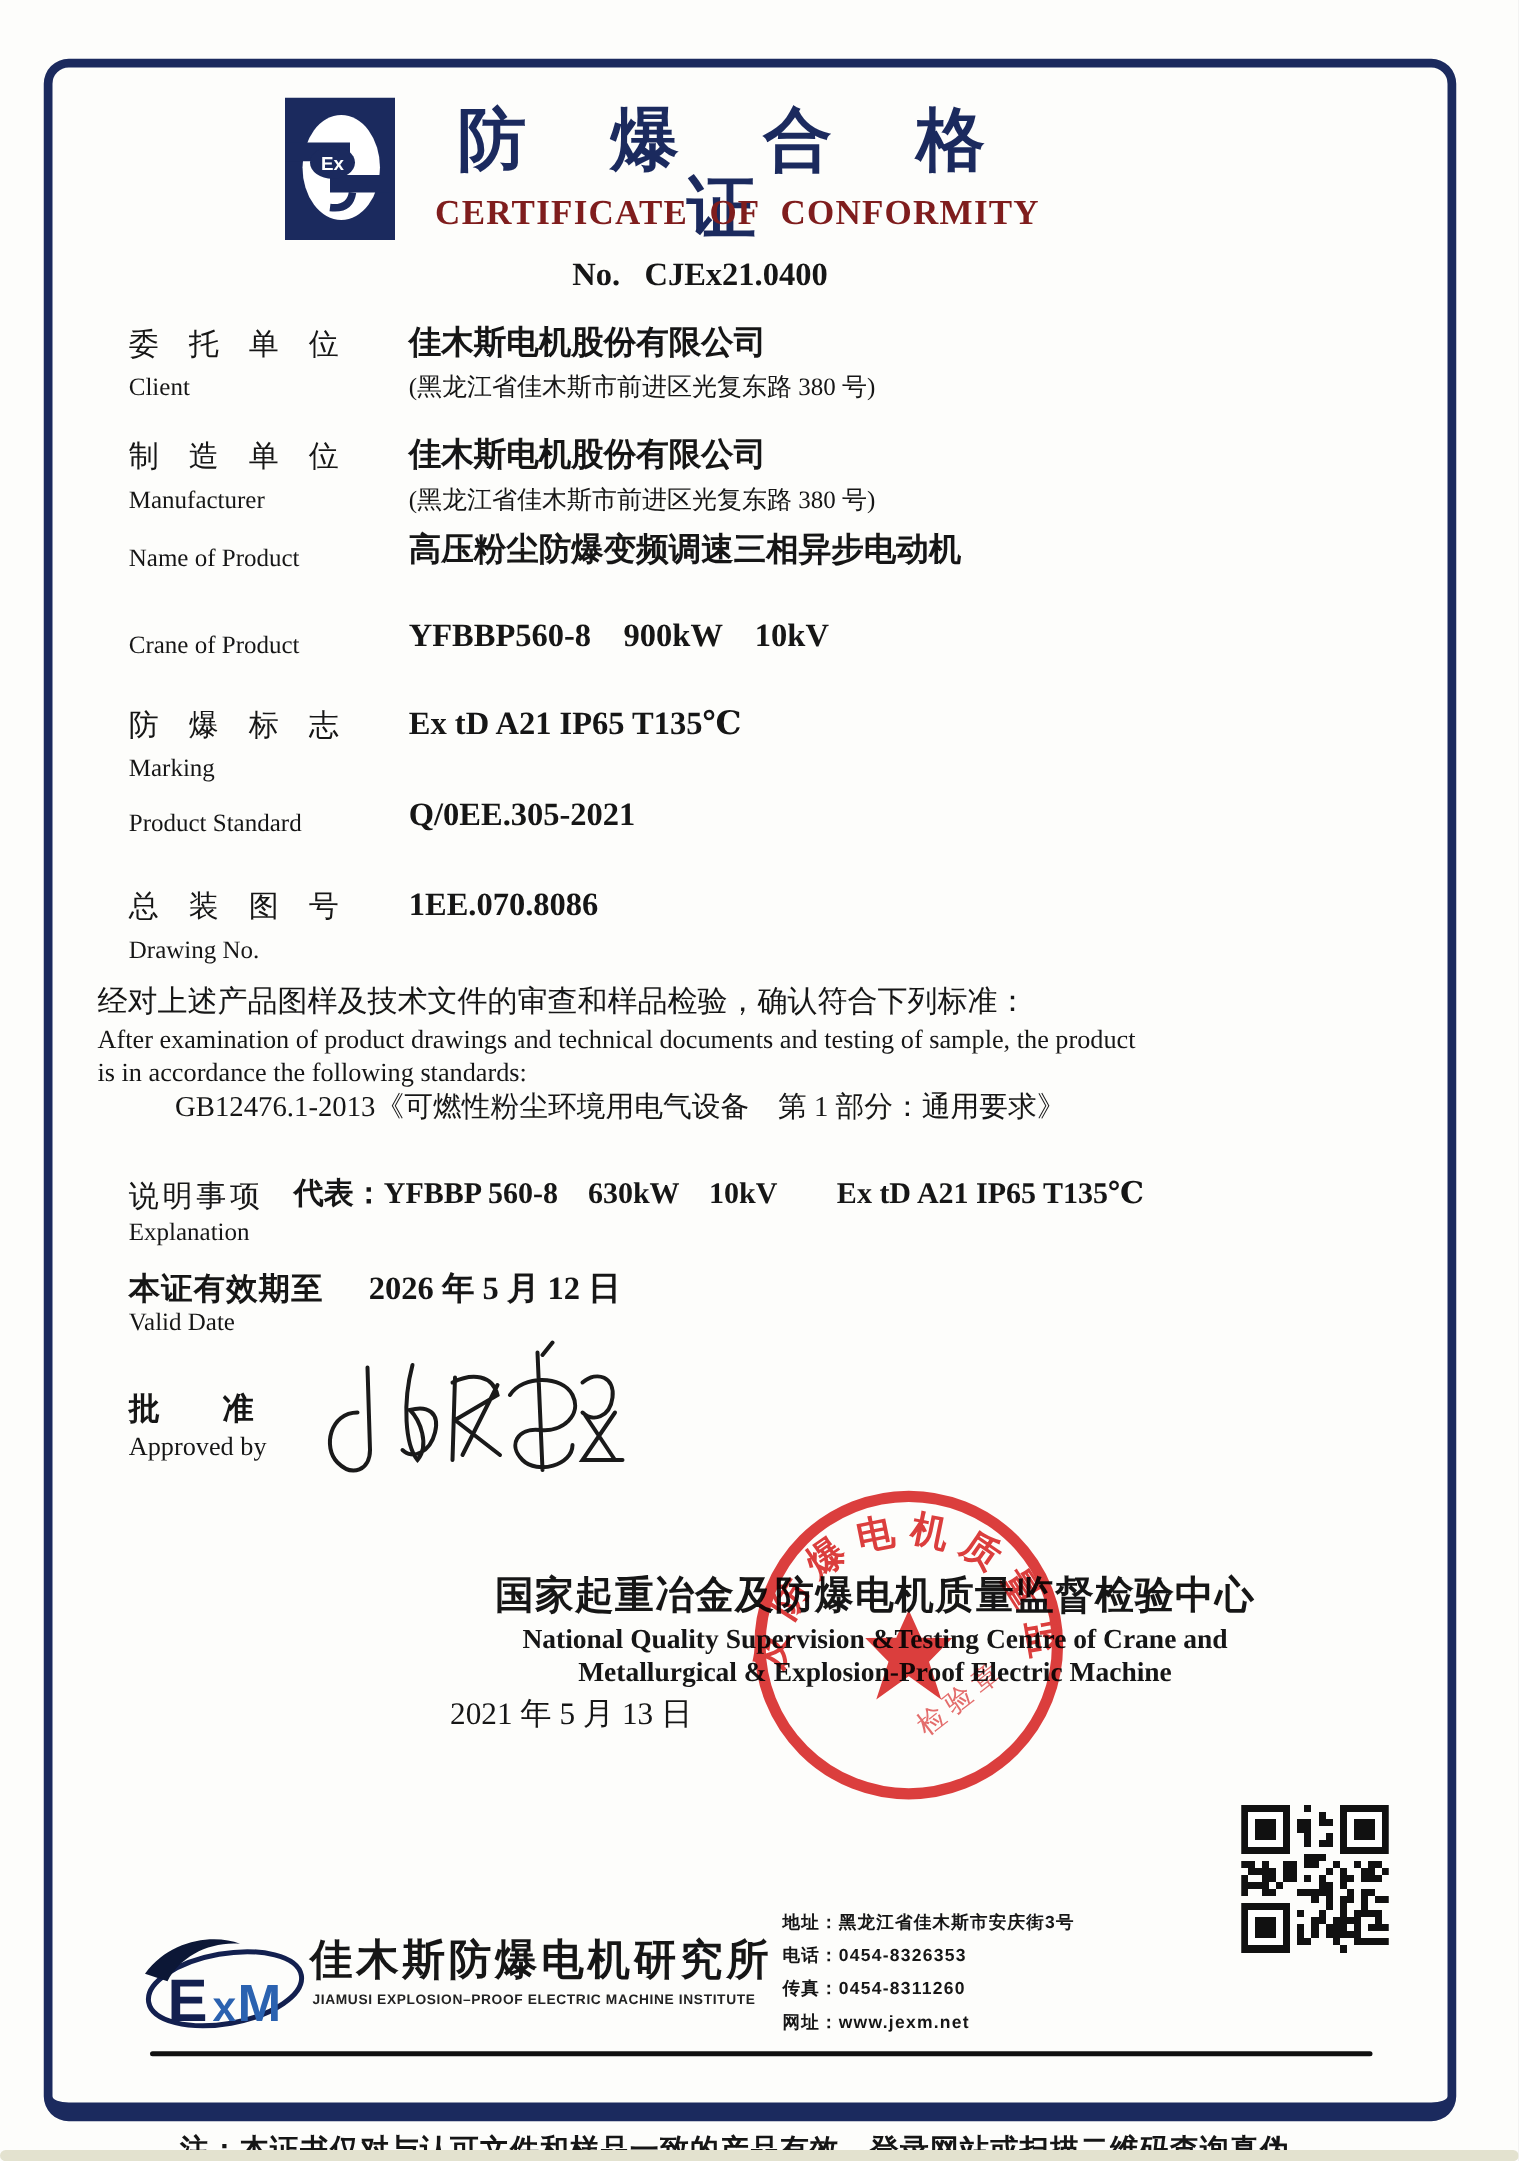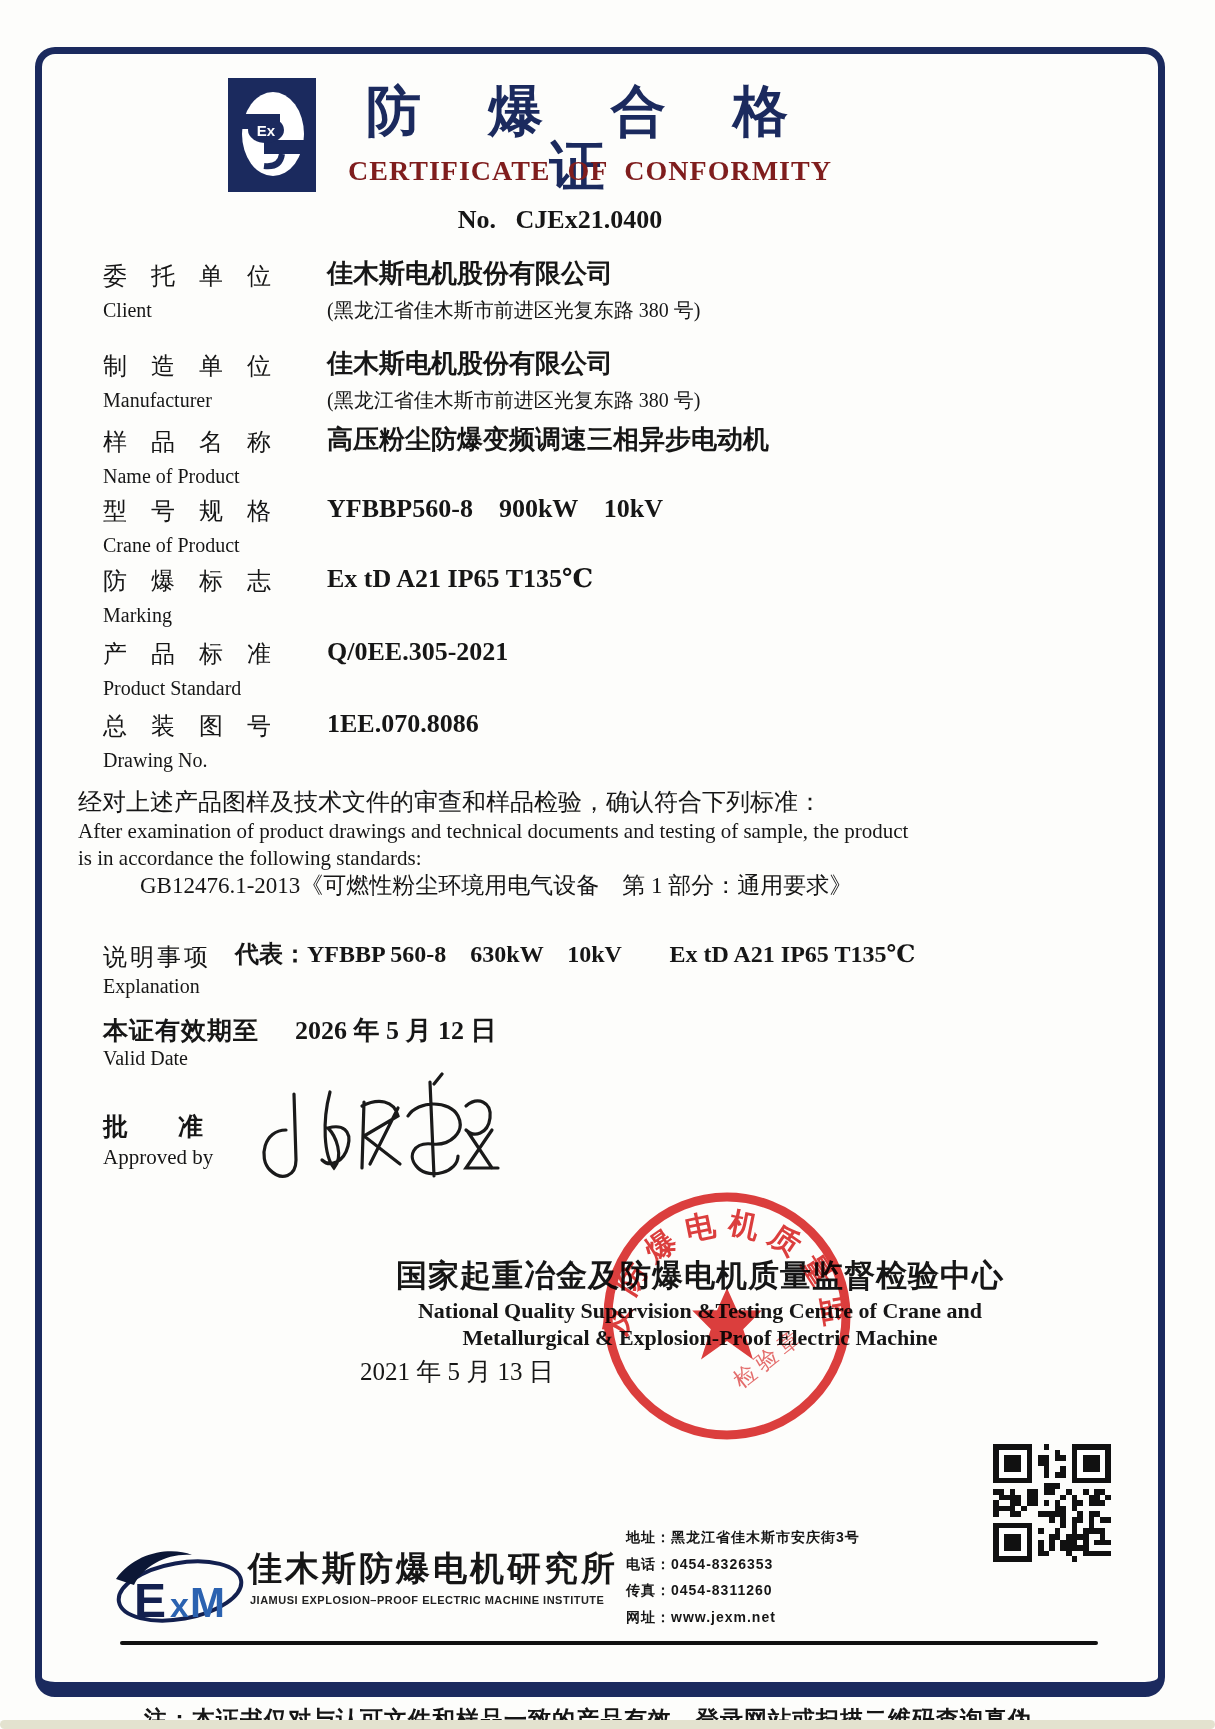--- a/index.html
+++ b/index.html
@@ -83,42 +83,39 @@
   </div>
   <div class="frow" style="top:352px">
     <div class="fcn">制 造 单 位</div>
     <div class="fen">Manufacturer</div>
     <div class="fval">
         <div class="vmain">佳木斯电机股份有限公司</div>
       <div class="vsub">(黑龙江省佳木斯市前进区光复东路 380 号)</div>
       </div>
   </div>
   <div class="frow" style="top:428px">
-    <div class="fcn">样 品 名 称</div>
     <div class="fen">Name of Product</div>
     <div class="fval">
         <div class="vmain">高压粉尘防爆变频调速三相异步电动机</div>
       </div>
   </div>
   <div class="frow" style="top:497px">
-    <div class="fcn">型 号 规 格</div>
     <div class="fen">Crane of Product</div>
     <div class="fval">
         <div class="vmain pre">YFBBP560-8　900kW　10kV</div>
       </div>
   </div>
   <div class="frow" style="top:567px">
     <div class="fcn">防 爆 标 志</div>
     <div class="fen">Marking</div>
     <div class="fval">
         <div class="vmain">Ex tD A21 IP65 T135℃</div>
       </div>
   </div>
   <div class="frow" style="top:640px">
-    <div class="fcn">产 品 标 准</div>
     <div class="fen">Product Standard</div>
     <div class="fval">
         <div class="vmain">Q/0EE.305-2021</div>
       </div>
   </div>
   <div class="frow" style="top:712px">
     <div class="fcn">总 装 图 号</div>
     <div class="fen">Drawing No.</div>
     <div class="fval">
         <div class="vmain">1EE.070.8086</div>

